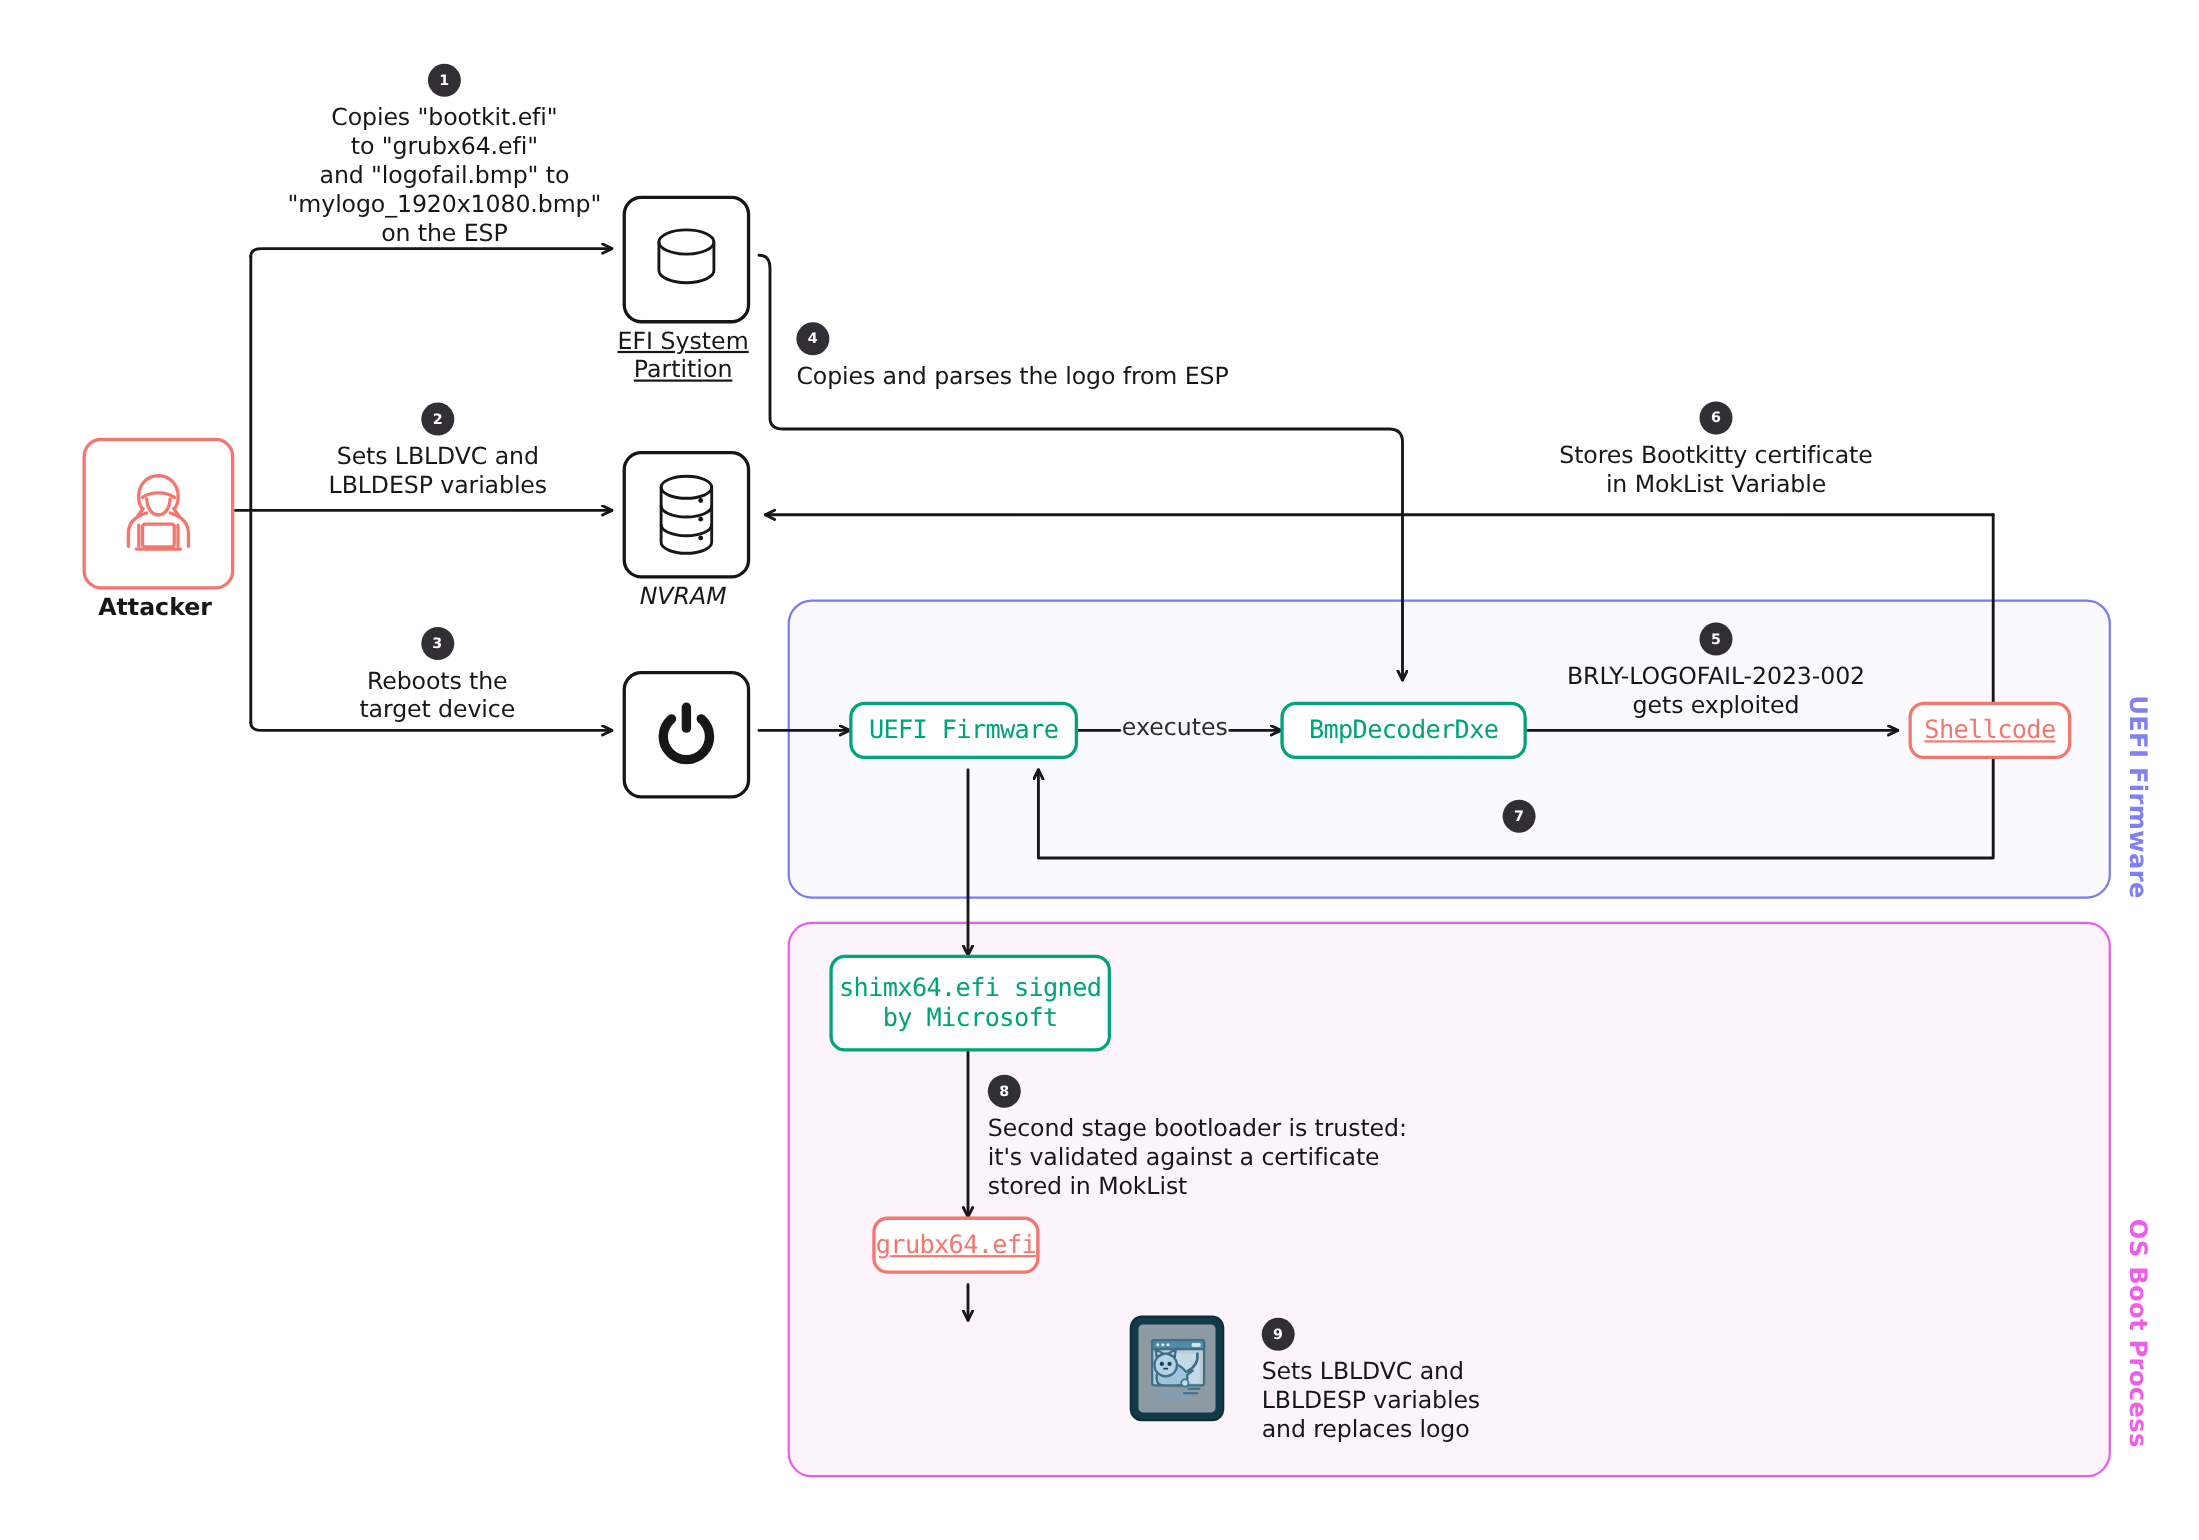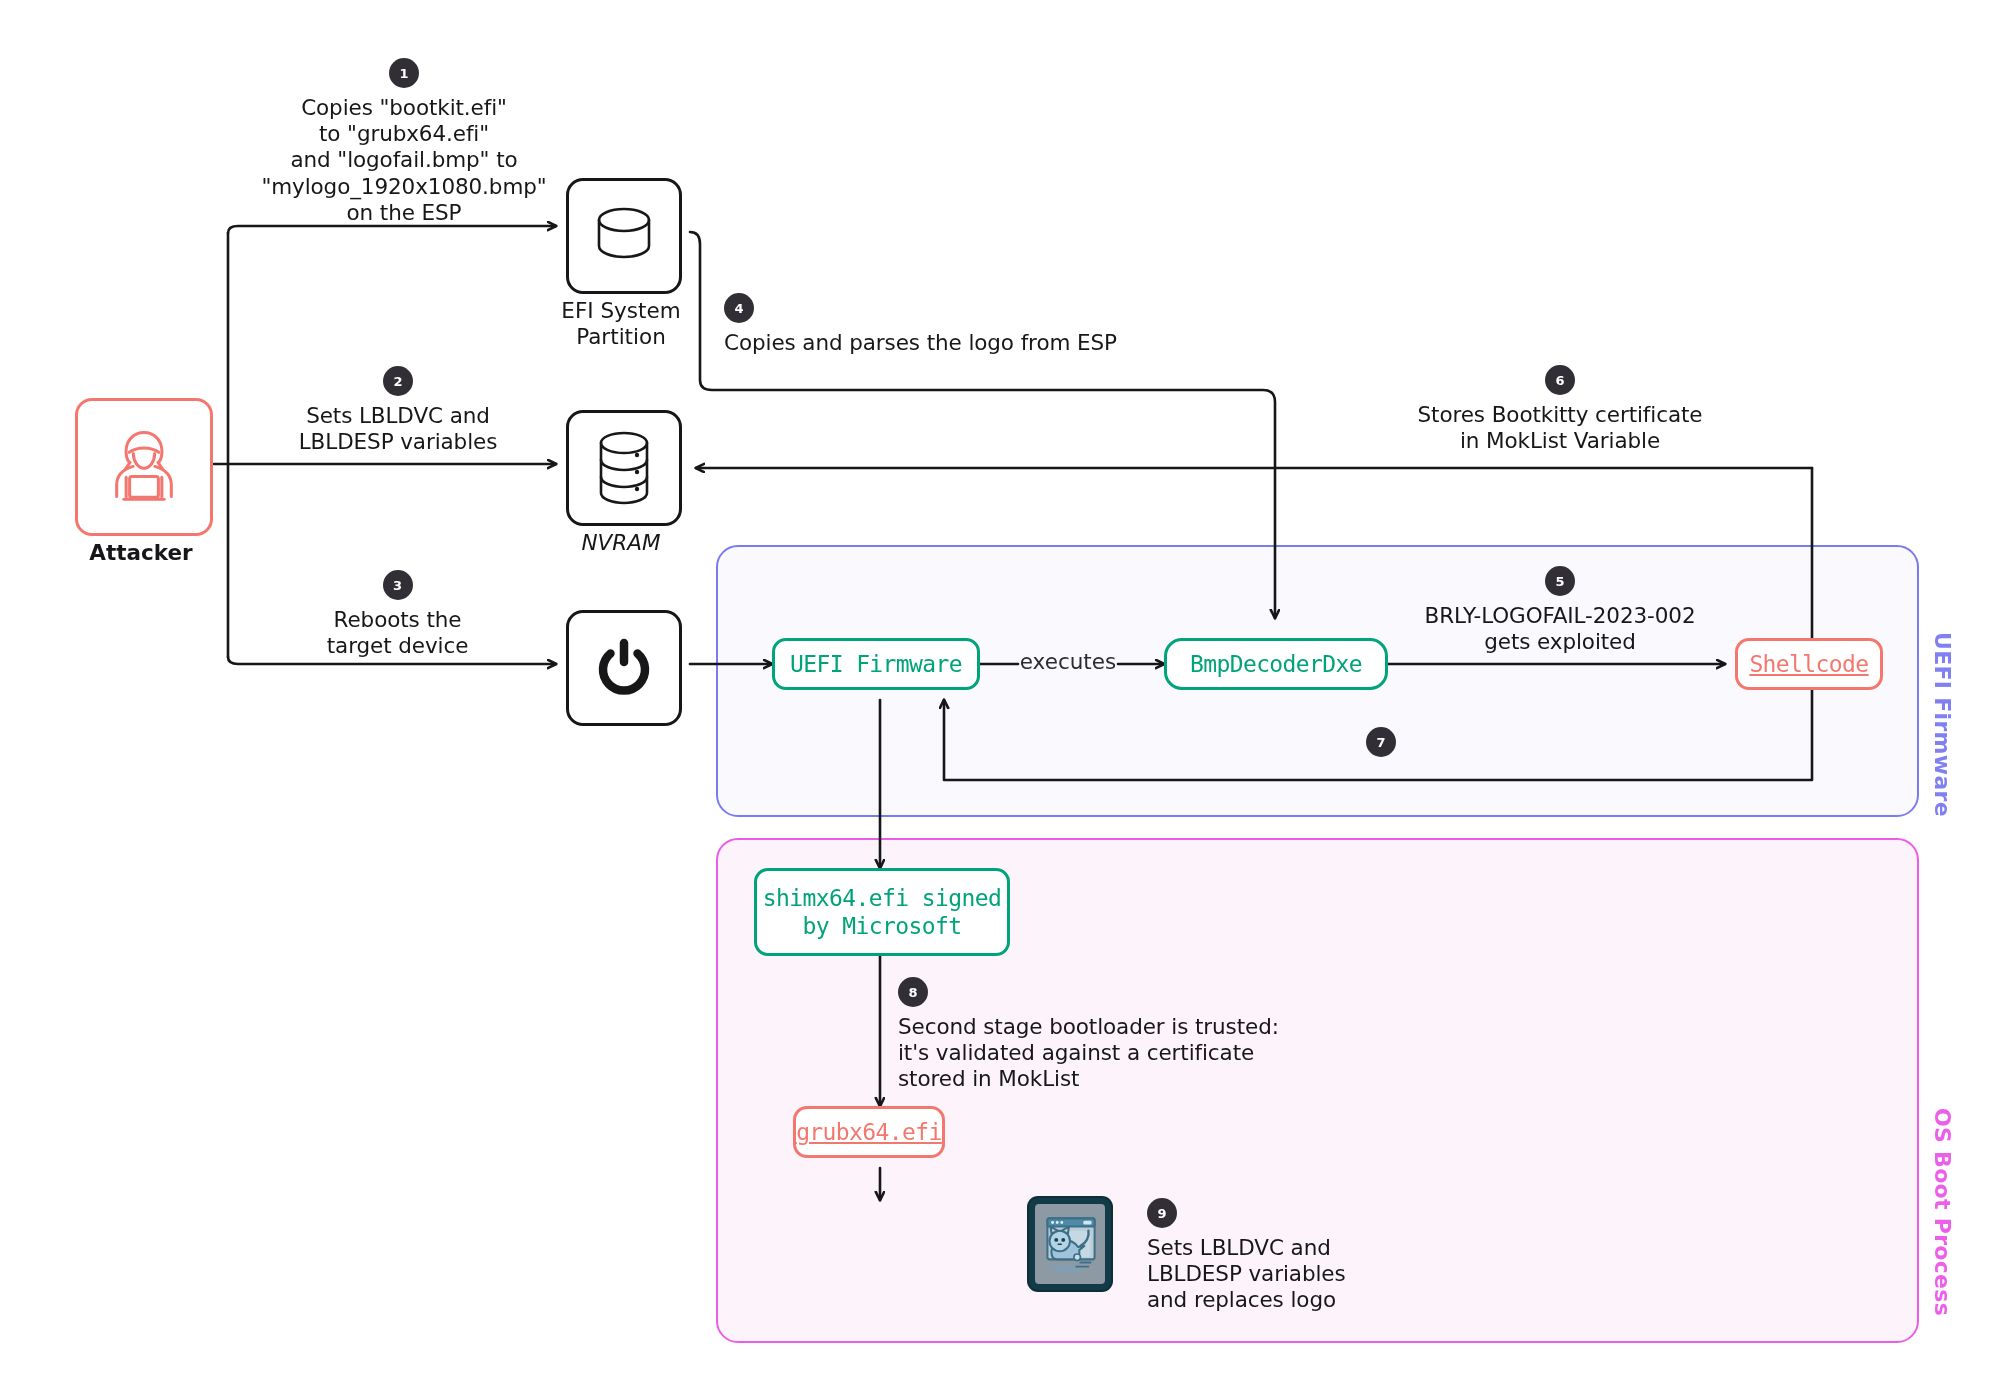--- a/index.html
+++ b/index.html
@@ -155,21 +155,21 @@
     </svg>
   </div>
   <div class="tile-label bold" style="left:41px;top:540px;width:200px;">Attacker</div>
 
   <div class="tile" style="left:566px;top:178px;width:110px;height:110px;">
     <svg width="72" height="66" viewBox="0 0 72 66" fill="none" stroke="#17171a" stroke-width="2.6" stroke-linecap="round" stroke-linejoin="round">
       <ellipse cx="36" cy="17" rx="25" ry="11"></ellipse>
       <path d="M11 17v26c0 6.1 11.2 11 25 11s25-4.9 25-11V17"></path>
     </svg>
   </div>
-  <div class="tile-label" style="left:536px;top:298px;width:170px;">EFI System
+  <div class="tile-label" style="left:536px;top:298px;width:170px;text-decoration:underline;">EFI System
 Partition</div>
 
   <div class="tile" style="left:566px;top:410px;width:110px;height:110px;">
     <svg width="66" height="76" viewBox="0 0 66 76" fill="none" stroke="#17171a" stroke-width="2.6" stroke-linecap="round" stroke-linejoin="round">
       <ellipse cx="33" cy="13" rx="23" ry="10"></ellipse>
       <path d="M10 13v50c0 5.5 10.3 10 23 10s23-4.5 23-10V13"></path>
       <path d="M10 30c0 5.5 10.3 10 23 10s23-4.5 23-10"></path>
       <path d="M10 47c0 5.5 10.3 10 23 10s23-4.5 23-10"></path>
       <circle cx="46" cy="25" r="2.2" fill="#17171a" stroke="none"></circle>
       <circle cx="46" cy="42" r="2.2" fill="#17171a" stroke="none"></circle>
@@ -269,21 +269,21 @@
     <div class="badge">9</div>
     <div class="cap left">Sets LBLDVC and
 LBLDESP variables
 and replaces logo</div>
   </div>
 
   <div class="pill" style="left:772px;top:638px;width:208px;height:52px;">UEFI Firmware</div>
 
   <div class="pill plain" style="left:1016px;top:642px;width:104px;height:40px;">executes</div>
 
-  <div class="pill" style="left:1164px;top:638px;width:224px;height:52px;border-radius:18px;">BmpDecoderDxe</div>
+  <div class="pill" style="left:1164px;top:638px;width:224px;height:52px;">BmpDecoderDxe</div>
 
   <div class="pill red" style="left:1735px;top:638px;width:148px;height:52px;">Shellcode</div>
 
   <div class="pill" style="left:754px;top:868px;width:256px;height:88px;white-space:pre-line;">shimx64.efi signed
 by Microsoft</div>
 
   <div class="pill red" style="left:793px;top:1106px;width:152px;height:52px;">grubx64.efi</div>
 
 
 </div>

